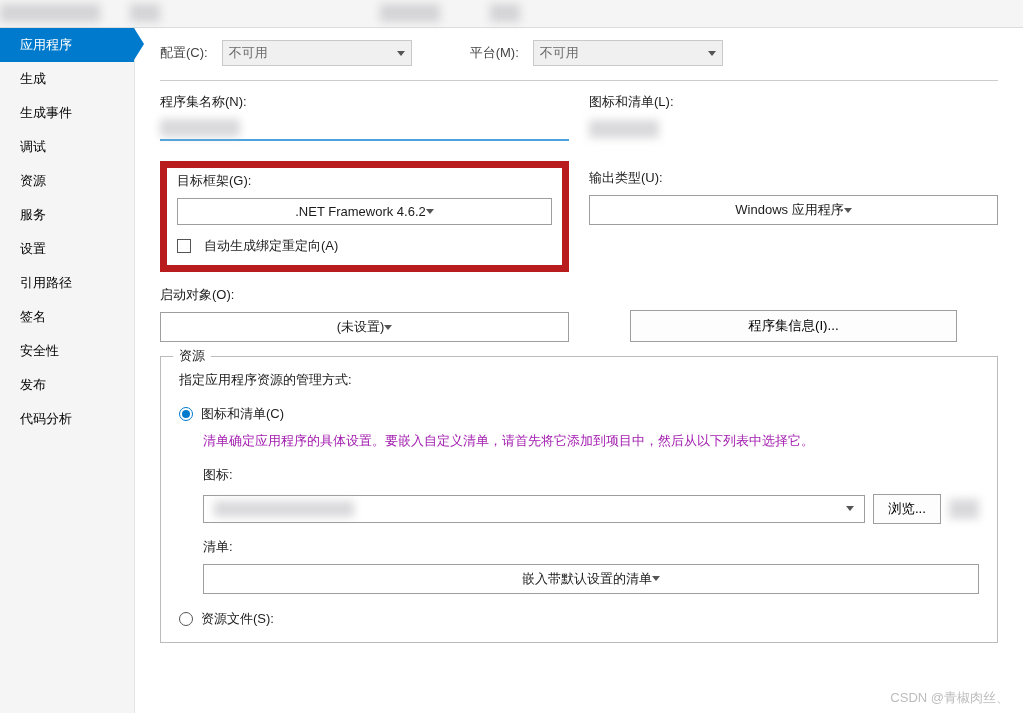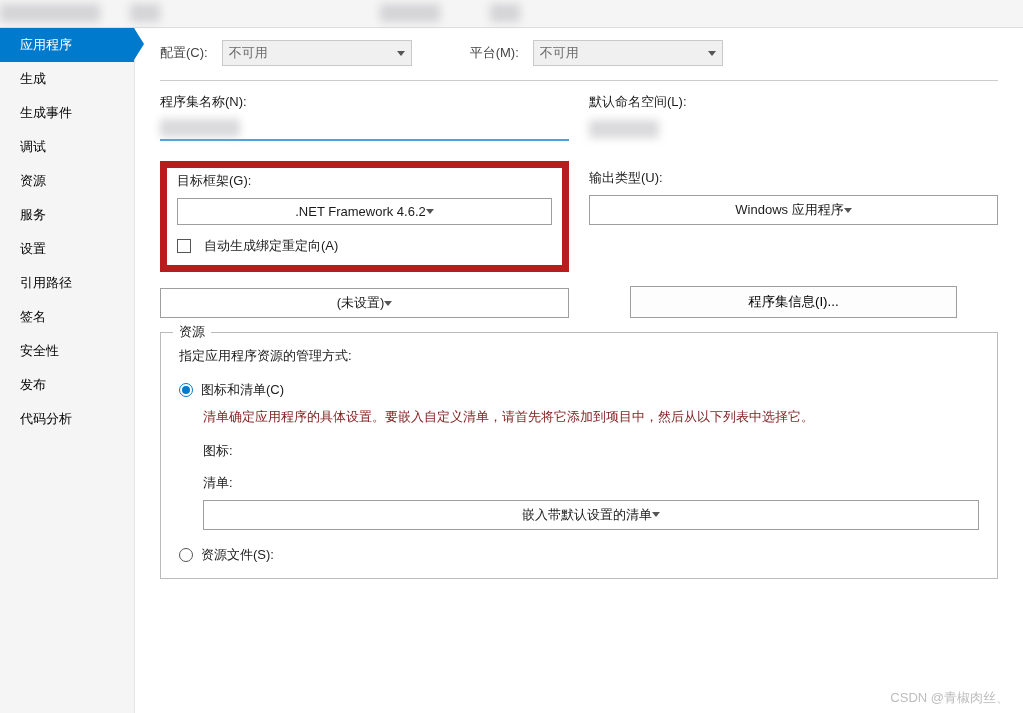--- a/index.html
+++ b/index.html
@@ -28,21 +28,21 @@
 .dropdown { display: flex; align-items: center; justify-content: center; border: 1px solid #9e9e9e; background: #fff; padding: 5px 10px; cursor: pointer; width: 100%; }
 .checkbox-row { display: flex; align-items: center; gap: 13px; margin-top: 12px; }
 .btn { border: 1px solid #9e9e9e; background: #fdfdfd; padding: 6px 30px; cursor: pointer; }
 .section-box { border: 1px solid #bbb; padding: 14px 18px; margin-top: 14px; position: relative; }
 .section-title { position: absolute; top: -10px; left: 12px; background: #fff; padding: 0 6px; }
 .radio-row { display: flex; align-items: center; gap: 8px; margin-top: 16px; }
 .radio { width: 14px; height: 14px; border: 1px solid #007acc; border-radius: 50%; display: inline-flex; align-items: center; justify-content: center; }
 .radio.checked::after { content: ""; width: 8px; height: 8px; background: #007acc; border-radius: 50%; }
 .radio-open { width: 14px; height: 14px; border: 1px solid #555; border-radius: 50%; }
 .indent { margin-left: 24px; }
-.help-text { color: #7f1d1d; line-height: 1.6; margin-top: 8px; }
+.help-text { color: #a21caf; line-height: 1.6; margin-top: 8px; }
 .icon-row { display: flex; gap: 8px; align-items: center; margin-top: 10px; }
 .icon-drop { flex: 1; display: flex; align-items: center; justify-content: space-between; border: 1px solid #9e9e9e; background: #fff; padding: 5px 10px; cursor: pointer; }
 .watermark { position: absolute; right: 14px; bottom: 6px; color: #bdbdbd; font-size: 13px; pointer-events: none; }
 .cb { width: 14px; height: 14px; border: 1px solid #555; background: #fff; display: inline-block; }
 </style>
 </head>
 <body>
 
 <div class="top-bar">
   <span class="blur blur-sm" style="left:0;width:100px;top:4px"></span>
@@ -84,21 +84,21 @@
     </div>
 
     <div class="two-col">
       <div class="col">
         <span class="field-label">程序集名称(N):</span>
         <div class="name-line">
           <span class="blur name-blur"></span>
         </div>
       </div>
       <div class="col">
-        <span class="field-label">默认命名空间(L):</span>
+        <span class="field-label">图标和清单(L):</span>
         <div class="plain-line">
           <span class="blur name-blur" style="width:70px"></span>
         </div>
       </div>
     </div>
 
     <div class="two-col" style="align-items:flex-start">
       <div class="col">
         <div class="red-box">
           <span class="field-label">目标框架(G):</span>
@@ -116,20 +116,21 @@
         <span class="field-label">输出类型(U):</span>
         <div class="dropdown">
           <span>Windows 应用程序</span>
           <span class="chev"></span>
         </div>
       </div>
     </div>
 
     <div class="two-col" style="align-items:flex-end">
       <div class="col">
+        <span class="field-label">启动对象(O):</span>
         <div class="dropdown">
           <span>(未设置)</span>
           <span class="chev"></span>
         </div>
       </div>
       <div class="col" style="text-align:center">
         <button class="btn" style="width:80%">程序集信息(I)...</button>
       </div>
     </div>
 
@@ -138,20 +139,28 @@
       <div>指定应用程序资源的管理方式:</div>
 
       <div class="radio-row">
         <span class="radio checked"></span>
         <span>图标和清单(C)</span>
       </div>
       <div class="indent">
         <div class="help-text">清单确定应用程序的具体设置。要嵌入自定义清单，请首先将它添加到项目中，然后从以下列表中选择它。</div>
 
         <div style="margin-top:14px">图标:</div>
+        <div class="icon-row">
+          <div class="icon-drop">
+            <span class="blur" style="width:140px;height:16px;display:inline-block"></span>
+            <span class="chev"></span>
+          </div>
+          <button class="btn" style="padding:5px 14px">浏览...</button>
+          <span class="blur" style="width:30px;height:20px;display:inline-block"></span>
+        </div>
 
         <div style="margin-top:14px">清单:</div>
         <div class="dropdown" style="margin-top:8px">
           <span>嵌入带默认设置的清单</span>
           <span class="chev"></span>
         </div>
       </div>
 
       <div class="radio-row">
         <span class="radio-open"></span>

